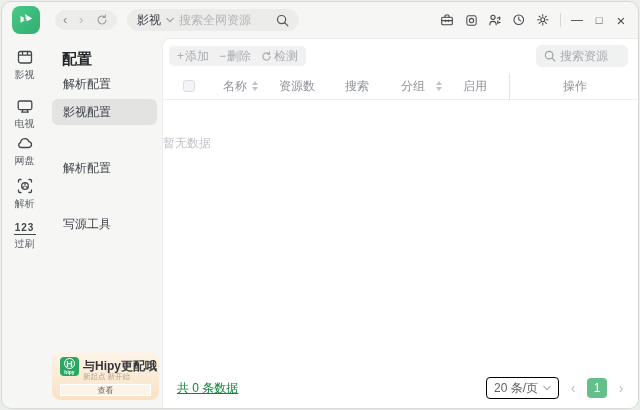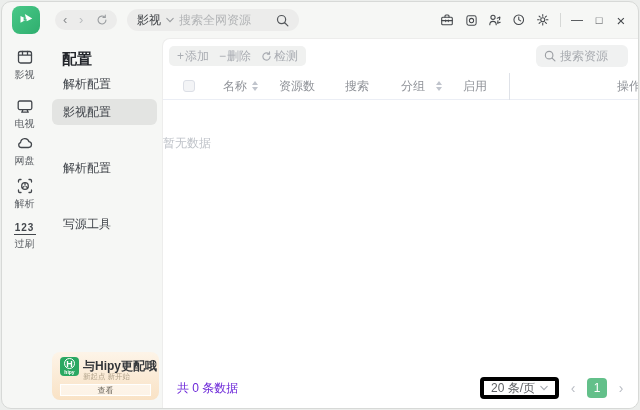--- a/index.html
+++ b/index.html
@@ -76,23 +76,23 @@
   .chk { position:absolute; left:20px; top:7px; width:12px; height:12px; border-radius:3px;
          border:1px solid #dcdfe6; background:#f3f4f6; }
   .sortc { position:absolute; top:6px; width:8px; height:14px; display:flex; flex-direction:column;
            align-items:center; justify-content:center; gap:2px; }
   .sortc .up { width:0; height:0; border:3.5px solid transparent; border-top:0; border-bottom:4px solid #c0c4cc; }
   .sortc .dn { width:0; height:0; border:3.5px solid transparent; border-bottom:0; border-top:4px solid #c0c4cc; }
   .th-div { position:absolute; left:346px; top:0; width:1px; height:27px; background:#dfe2e8; }
 
   .empty { position:absolute; left:0; right:0; top:96px; text-align:left; font-size:12px; color:#bfc3c9; }
 
-  .foot-total { position:absolute; left:14px; top:341px; font-size:12px; color:#6d28d9; }
+  .foot-total { position:absolute; left:14px; top:341px; font-size:12px; color:#15803d;text-decoration:underline; }
   .pager { position:absolute; right:12px; top:338px; display:flex; align-items:center; gap:9px; }
-  .psize { height:22px; border:4px solid #000000; border-radius:4px; background:#fff;
+  .psize { height:22px; border:1px solid #000000; border-radius:4px; background:#fff;
            display:flex; align-items:center; gap:5px; padding:0 7px; font-size:12px; color:#606266; }
   .pArrow { font-size:14px; color:#b9bdc4; width:10px; text-align:center; }
   .pnum { width:20px; height:20px; border-radius:4px; background:#63c08a; color:#fff;
           font-size:12px; text-align:center; line-height:20px; }
 </style>
 </head>
 <body>
 
 <div class="window">
 
@@ -260,21 +260,21 @@
         </span>
       <span class="th" style="left:116px">资源数</span>
       <span class="th" style="left:182px">搜索</span>
       <span class="th" style="left:238px">分组</span>
       <span class="sortc" style="left:272px">
           <span class="up"></span>
           <span class="dn"></span>
         </span>
       <span class="th" style="left:300px">启用</span>
       <span class="th-div"></span>
-      <span class="th" style="left:346px; width:132px; text-align:right">操作</span>
+      <span class="th" style="left:346px; width:132px; text-align:center">操作</span>
     </div>
 
     <div class="empty">暂无数据</div>
 
     <div class="foot-total">共 0 条数据</div>
     <div class="pager">
       <span class="psize">
         <span>20 条/页</span>
         <svg width="8" height="6" viewBox="0 0 10 6" fill="none" stroke="#a8abb2" stroke-width="1.4" stroke-linecap="round">
           <path d="M1 1 L5 5 L9 1"></path>

